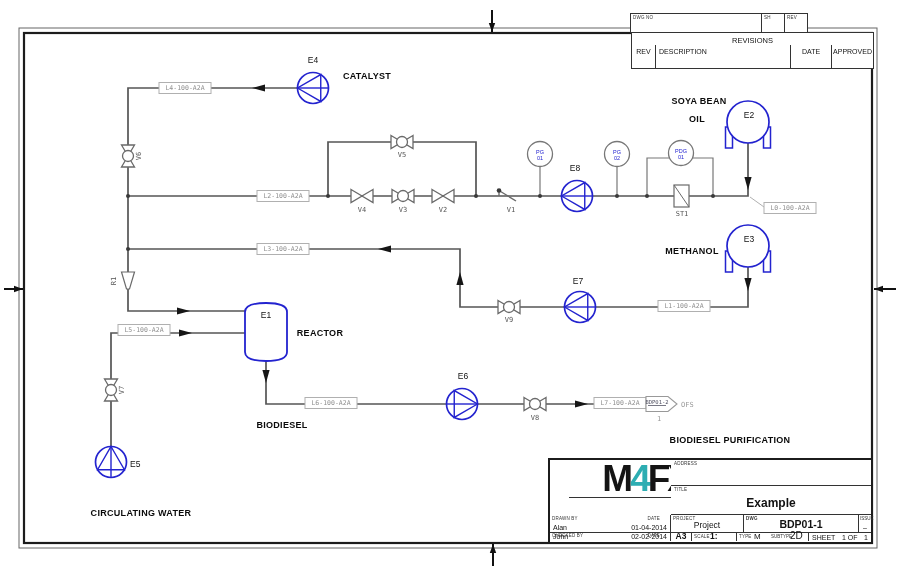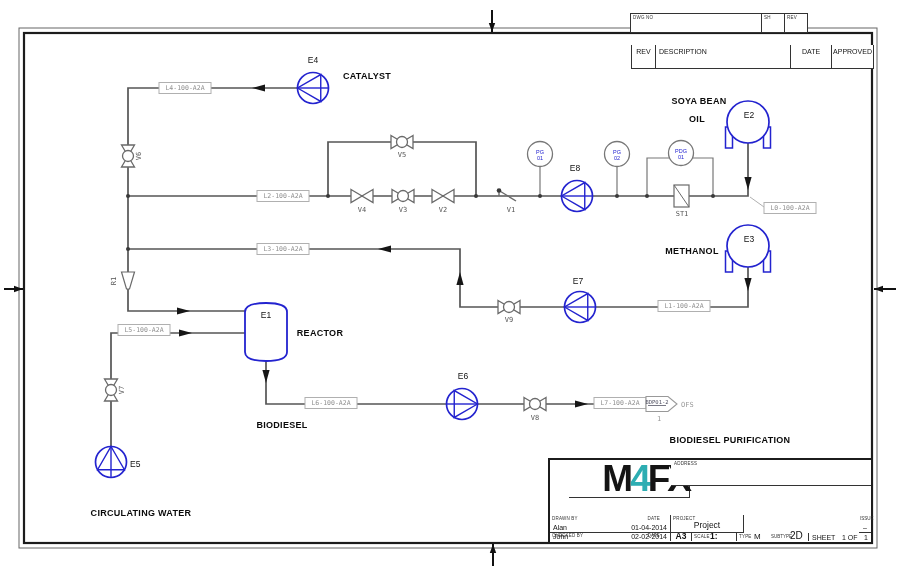--- a/index.html
+++ b/index.html
@@ -286,20 +286,21 @@
       <div class="dwgbox" style="width:132px">
         <span class="tiny" style="left:2px;top:1px">DWG NO</span>
       </div>
       <div class="dwgbox" style="width:24px">
         <span class="tiny" style="left:2px;top:1px">SH</span>
       </div>
       <div class="dwgbox" style="width:24px">
         <span class="tiny" style="left:2px;top:1px">REV</span>
       </div>
     </div>
+    <div class="revtitle">REVISIONS</div>
     <div class="revrow" style="top:32px;height:13px">
       <div class="c-rev">REV</div>
       <div class="c-desc">DESCRIPTION</div>
       <div class="c-date">DATE</div>
       <div class="c-appr">APPROVED</div>
     </div>
     <div class="revrow" style="top:44px;height:11px">
       <div class="c-rev"></div>
         <div class="c-desc"></div>
         <div class="c-date"></div>
@@ -307,36 +308,44 @@
     </div>
   </div>
 
   <div class="abs titleblock">
     <div class="cell logoCell b-r b-b">
       <span class="logo"><span>M</span><span class="four">4</span><span>FX</span></span>
     </div>
     <div class="cell addrCell b-b">
       <span class="tiny" style="left:3px;top:1px">ADDRESS</span>
     </div>
+    <div class="cell titleCell b-b">
+      <span class="tiny" style="left:3px;top:1px">TITLE</span>
+      <span class="titleVal">Example</span>
+    </div>
     <div class="cell drawnCell b-r b-b">
       <span class="tiny" style="left:2px;top:1px">DRAWN BY</span>
       <span class="tiny lblR" style="top:1px">DATE</span>
       <span class="nameVal">Alan</span>
       <span class="dateVal">01-04-2014</span>
     </div>
     <div class="cell checkedCell b-r">
       <span class="tiny" style="left:2px;top:0">CHECKED BY</span>
       <span class="tiny lblR" style="top:0">DATE</span>
       <span class="nameVal">John</span>
       <span class="dateVal">02-02-2014</span>
     </div>
     <div class="cell projCell b-r b-b">
       <span class="tiny" style="left:2px;top:1px">PROJECT</span>
       <span>Project</span>
     </div>
+    <div class="cell dwgCell b-r b-b">
+      <span class="tiny" style="left:2px;top:1px">DWG</span>
+      <span>BDP01-1</span>
+    </div>
     <div class="cell issueCell b-b">
       <span class="tiny" style="left:1px;top:1px;letter-spacing:0">ISSUE</span>
       <span class="issueVal">–</span>
     </div>
     <div class="cell a3Cell b-r">
       <span class="a3Val">A3</span>
     </div>
     <div class="cell scaleCell b-r">
       <span class="tiny" style="left:2px;top:1px">SCALE</span>
       <span class="scaleVal">1:</span>

